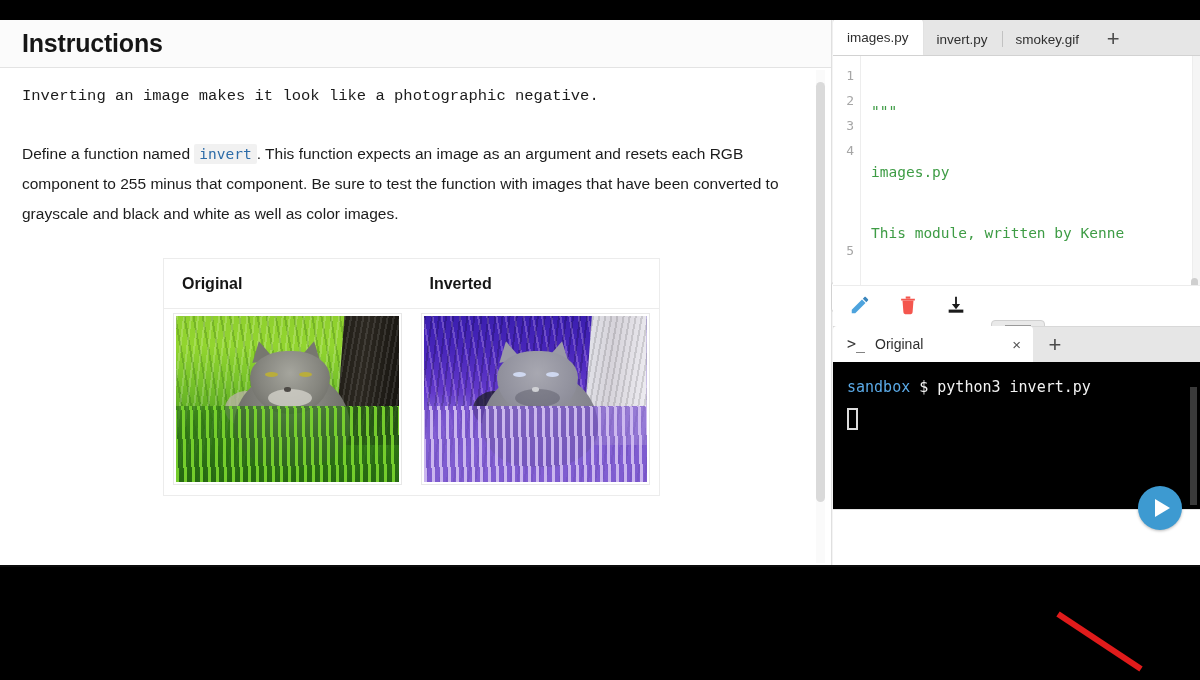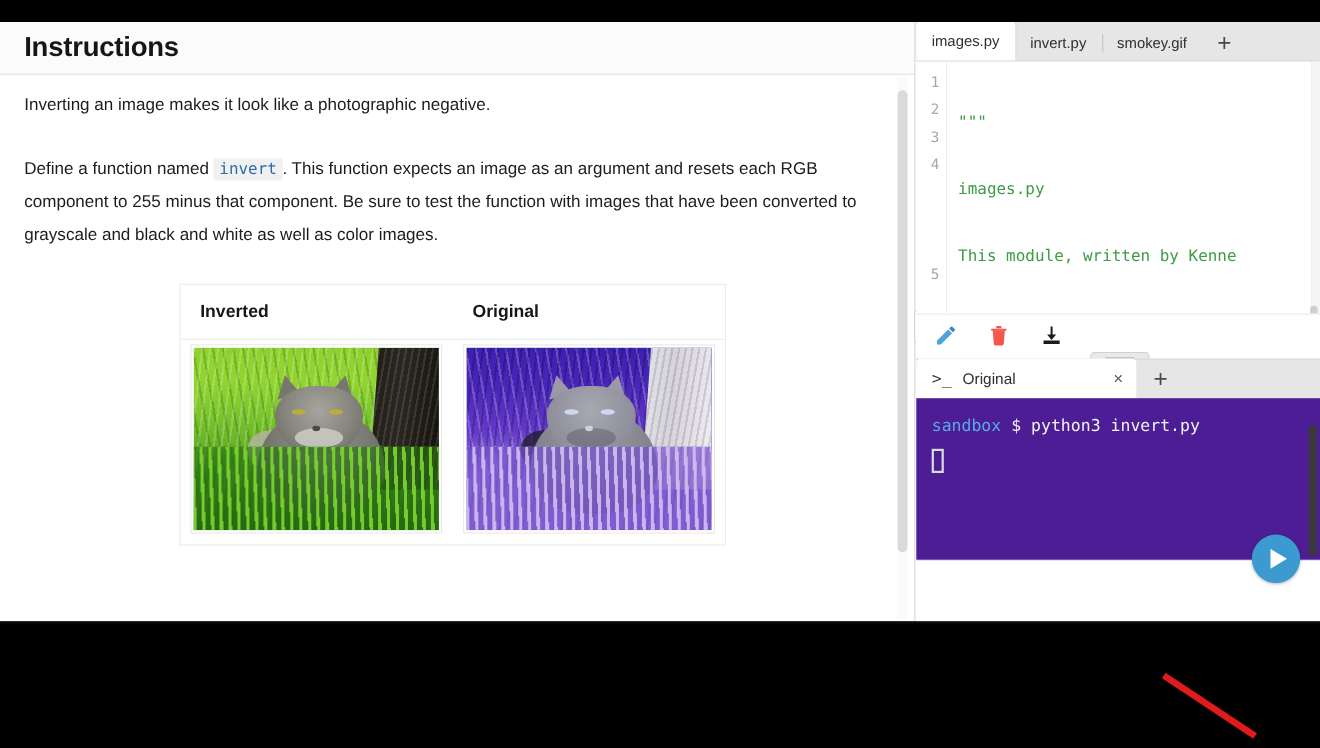--- a/index.html
+++ b/index.html
@@ -34,21 +34,21 @@
   }
   .instr-body {
     position:absolute; top:49px; left:0; right:0; bottom:0;
     padding:12px 30px 0 22px;
     overflow:hidden;
   }
   .para {
     font-size:15.5px; color:#1c1c1c; line-height:30px;
     max-width:772px; margin-bottom:29px;
   }
-  .para.tight { margin-bottom:28px; }
+  .para.tight { margin-bottom:28px;font-family:Liberation Mono, monospace; }
   .inline-code {
     font-family:"DejaVu Sans Mono", monospace;
     font-size:14.5px; color:#2d6ca8;
     background:#f1f1f1; padding:2px 5px; border-radius:2px;
   }
 
   
   .cmp-table {
     width:497px; margin:2px auto 0 auto;
     border:1px solid #ececec; background:#fff;
@@ -242,21 +242,21 @@
   .term-tab .lbl{font-size:14px;color:#2f2f2f;}
   .term-prompt{font-family:"DejaVu Sans Mono",monospace;font-size:15px;color:#3a3a3a;}
   .term-close{margin-left:auto;font-size:15px;color:#555;line-height:1;}
   .term-add{
     display:flex;align-items:center;justify-content:center;
     width:44px;height:34px;font-size:22px;color:#4a4a4a;font-weight:300;
   }
   
   .term-body{
     position:absolute; top:342px; left:0; right:0; height:147px;
-    background:#4c1d95; padding:13px 12px 0 14px; overflow:hidden;
+    background:#000000; padding:13px 12px 0 14px; overflow:hidden;
   }
   .term-line{
     font-family:"DejaVu Sans Mono", monospace; font-size:15px;
     color:#f2f2f2; line-height:25px; white-space:pre-wrap;
     word-break:break-all;
   }
   .term-host{color:#5aa9e6;}
   .term-cursor{
     display:inline-block;width:11px;height:22px;margin-top:8px;
     border:2px solid #dcdcdc;background:transparent;
@@ -309,22 +309,22 @@
         <div class="para tight">Inverting an image makes it look like a photographic negative.</div>
 
         <div class="para">
           <span>Define a function named</span>
           <span class="inline-code">invert</span><span>. This function expects an image as an argument and resets each RGB component to 255 minus that component. Be sure to test the function with images that have been converted to grayscale and black and white as well as color images.</span>
         </div>
 
 
         <div class="cmp-table">
           <div class="cmp-head">
+            <div class="cmp-th">Original</div>
             <div class="cmp-th">Inverted</div>
-            <div class="cmp-th">Original</div>
           </div>
           <div class="cmp-row">
             <div class="cmp-td">
               <div class="thumb">
                 <div class="photo">
                   <div class="p-grass"></div>
                   <div class="p-grass-tex"></div>
                   <div class="p-trunk"></div>
                   <div class="p-trunk-tex"></div>
                   <div class="p-rock"></div>

